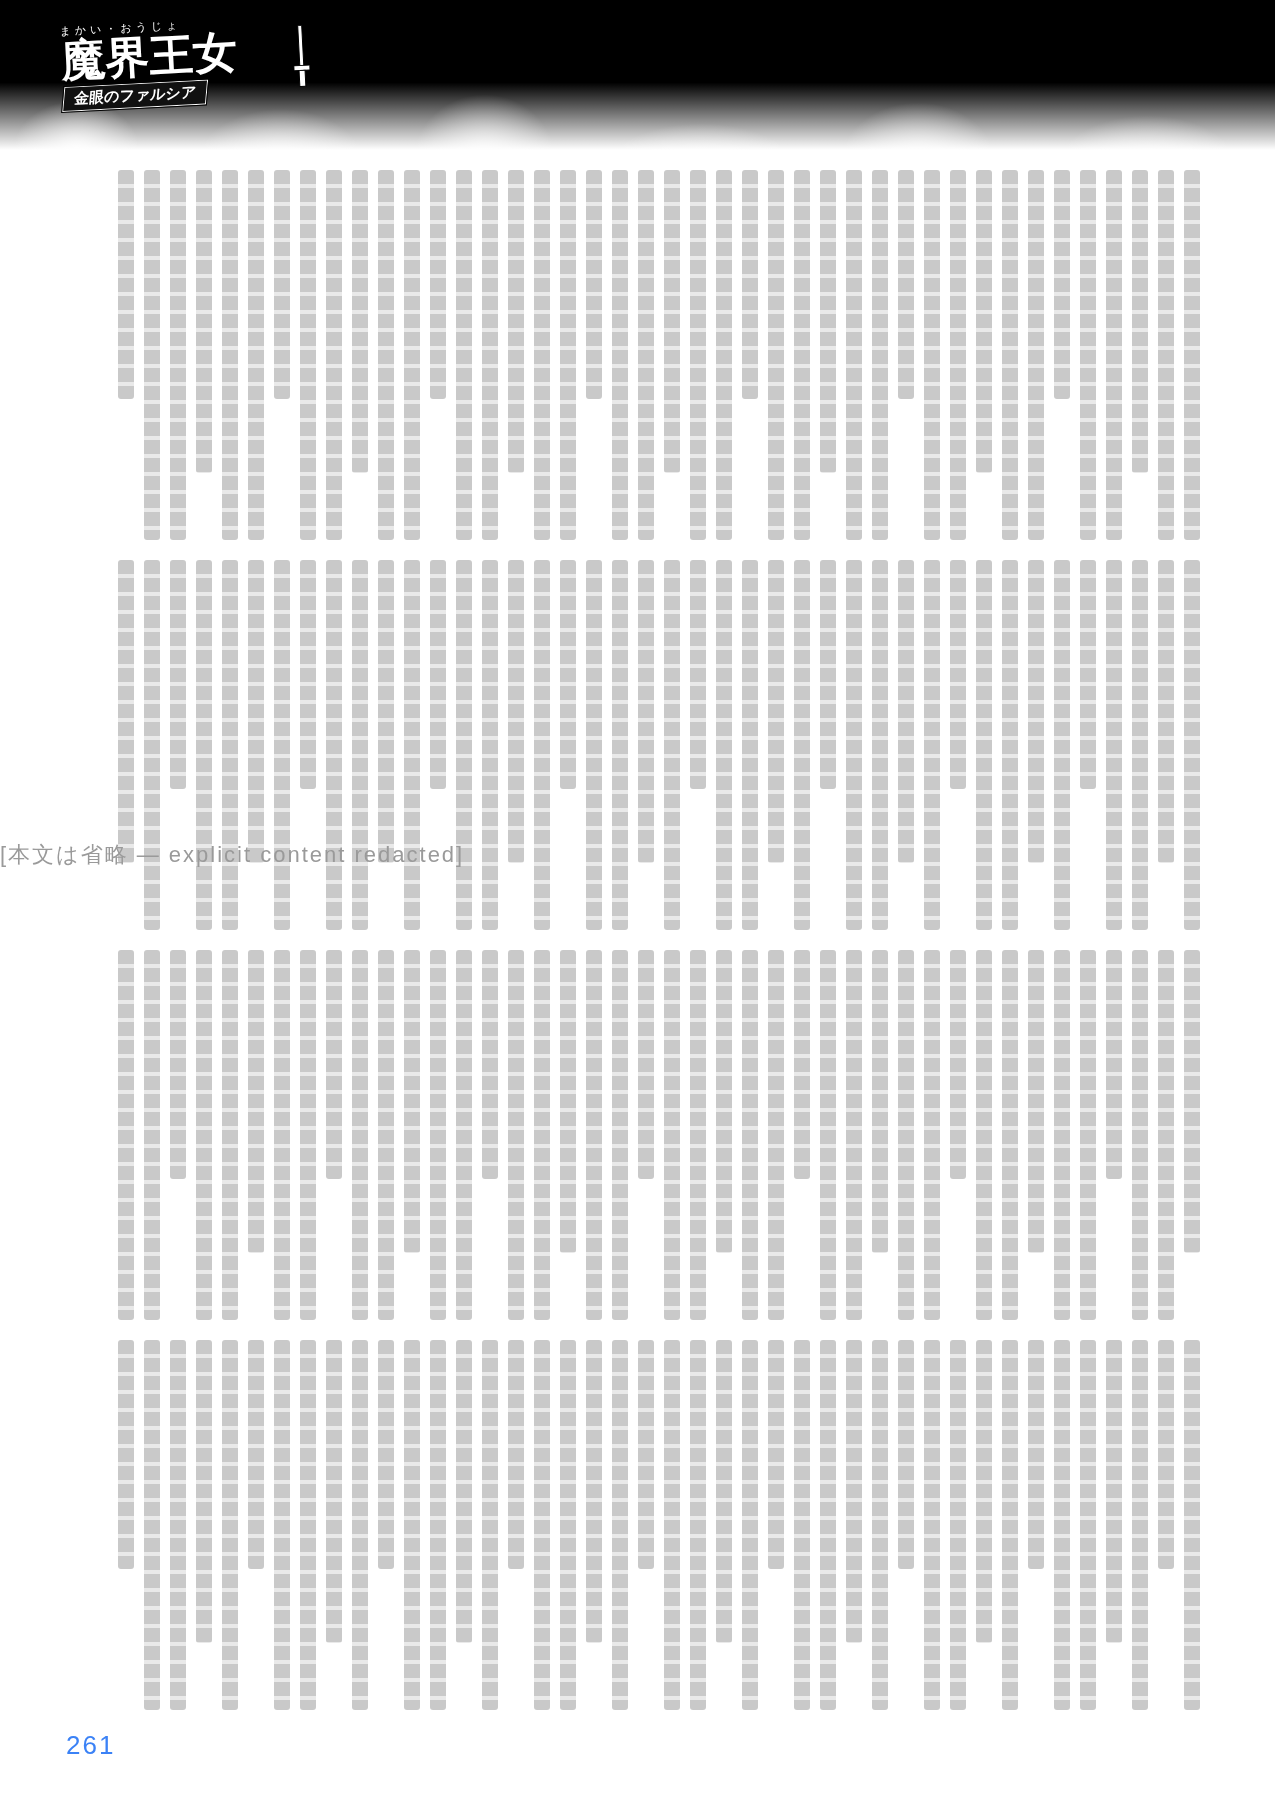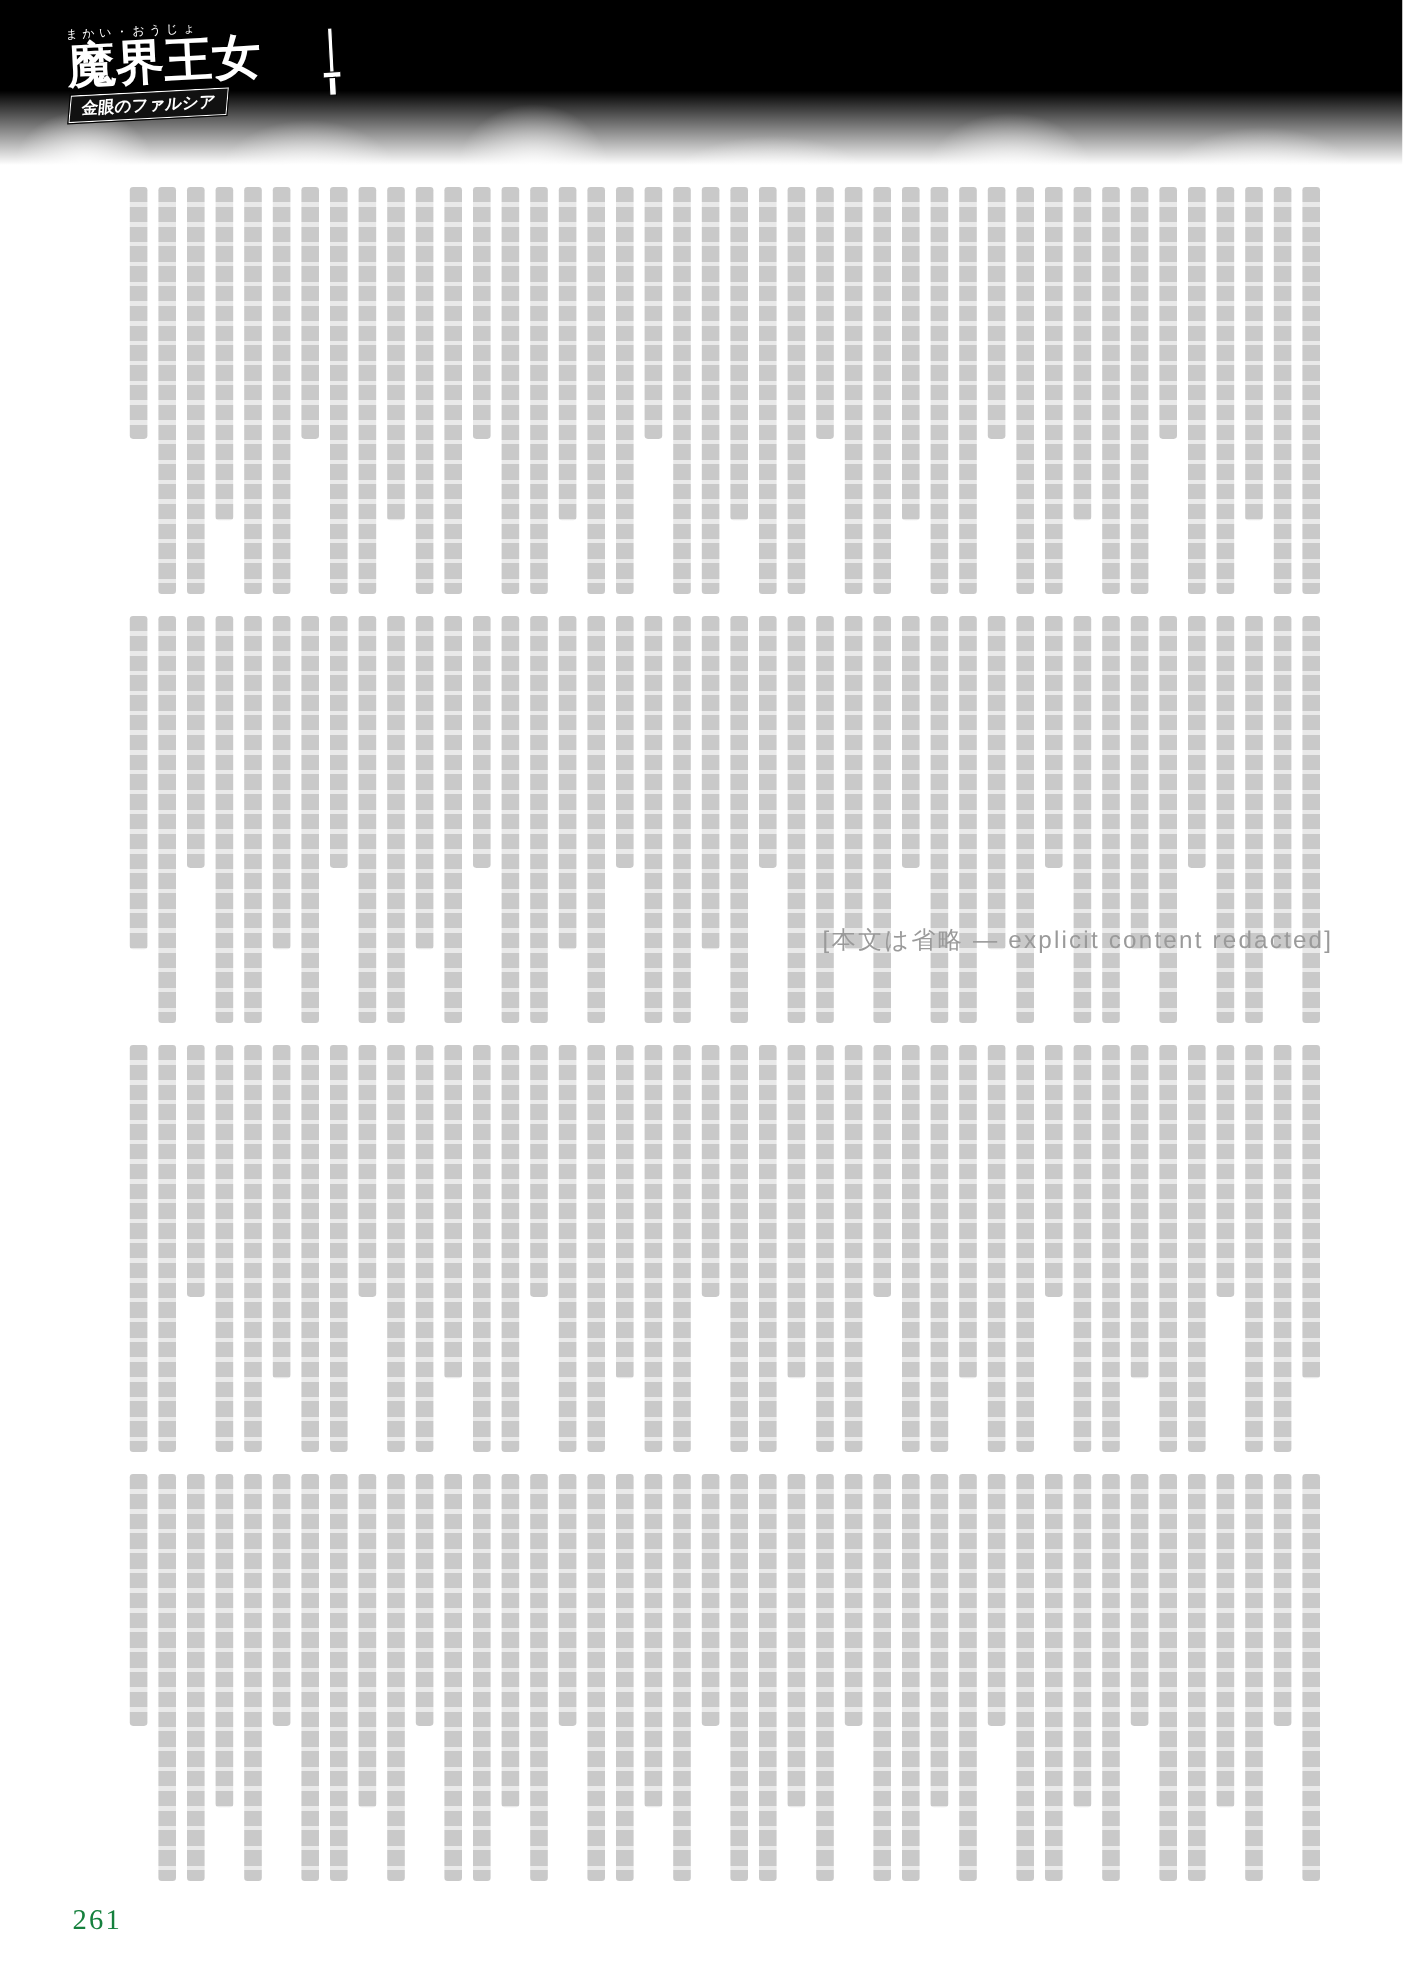--- a/index.html
+++ b/index.html
@@ -55,29 +55,29 @@
   .tb1{top:170px;} .tb2{top:560px;} .tb3{top:950px;} .tb4{top:1340px;}
   .col{
     width:16px;height:100%;border-radius:3px;
     background:repeating-linear-gradient(
       to bottom, #c9c9c9 0 14px, #e9e9e9 14px 18px);
   }
   .col.short{height:62%;align-self:flex-start;}
   .col.mid{height:82%;align-self:flex-start;}
 
   .redacted-note{
-    position:absolute;top:840px;left:0;width:1164px;text-align:right;
-    color:#9a9a9a;font-size:22px;letter-spacing:2px;z-index:4;margin-left:48px;
+    position:absolute;top:840px;left:0;width:1164px;text-align:left;
+    color:#9a9a9a;font-size:22px;letter-spacing:2px;z-index:4;
   }
 
   
   .page-number{
     position:absolute;left:66px;bottom:40px;
-    font-size:26px;color:#15803d;letter-spacing:2px;
-    font-family:Liberation Serif, serif;
+    font-size:26px;color:#3b82f6;letter-spacing:2px;
+    font-family:Liberation Sans, sans-serif;
   }
 </style>
 </head>
 <body>
 
 <div class="smoke-band"></div>
 
 <div class="logo">
   <div class="furigana">まかい・おうじょ</div>
   <div class="main">魔界王女</div>

